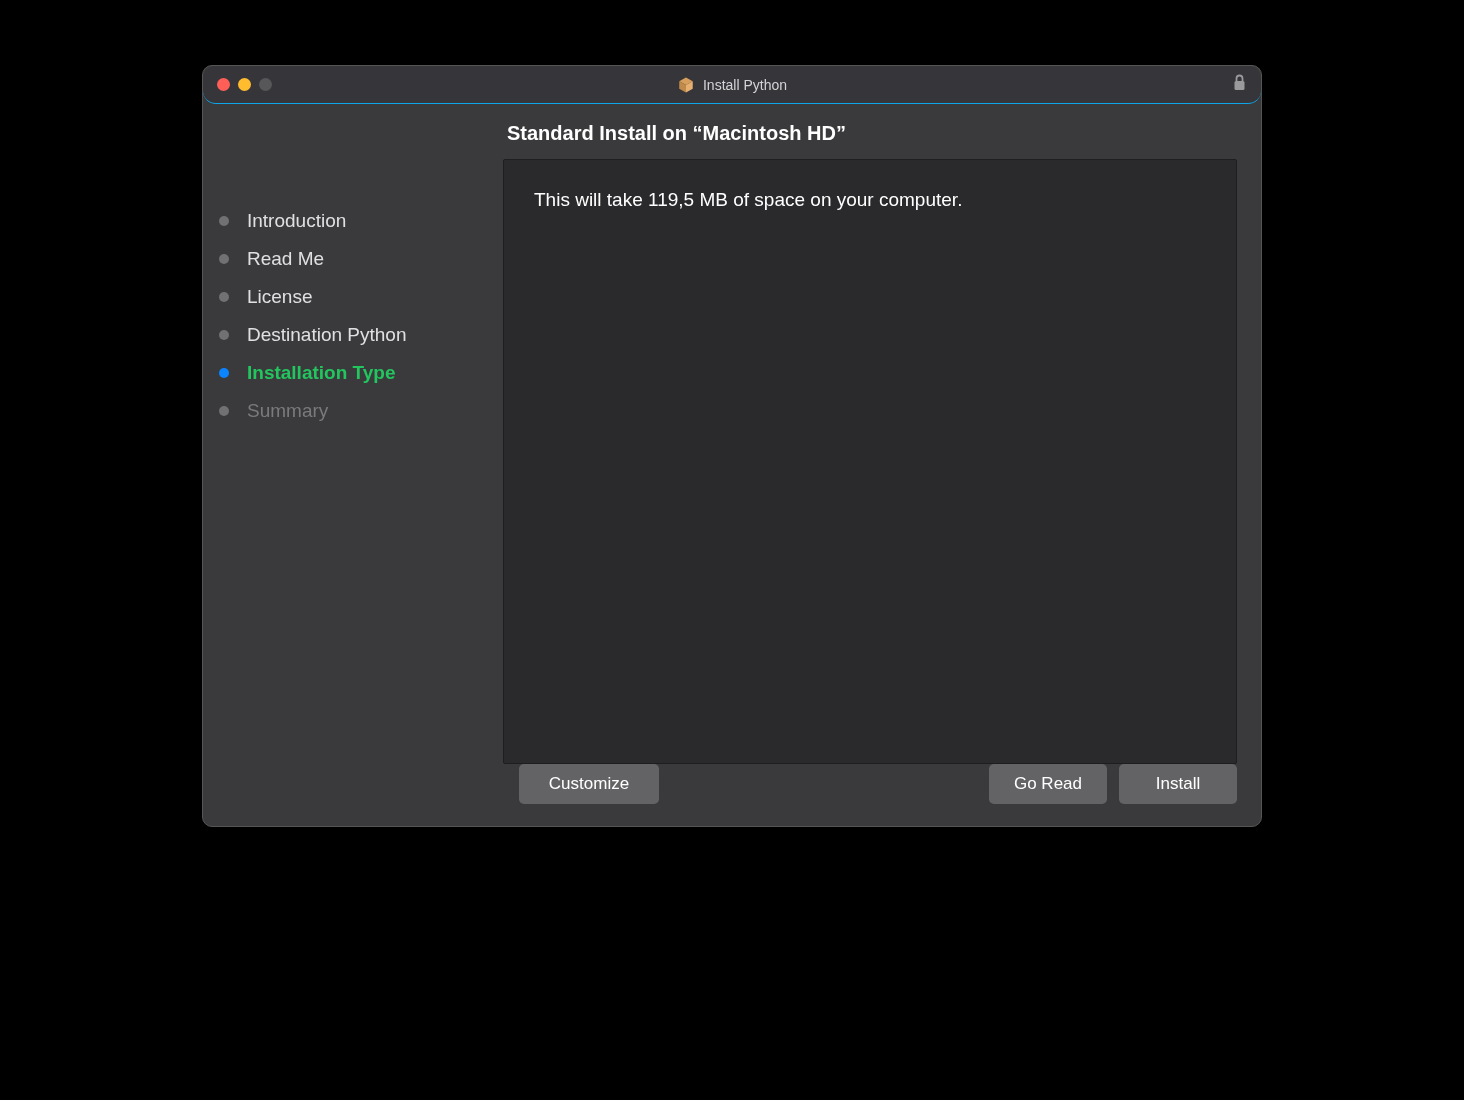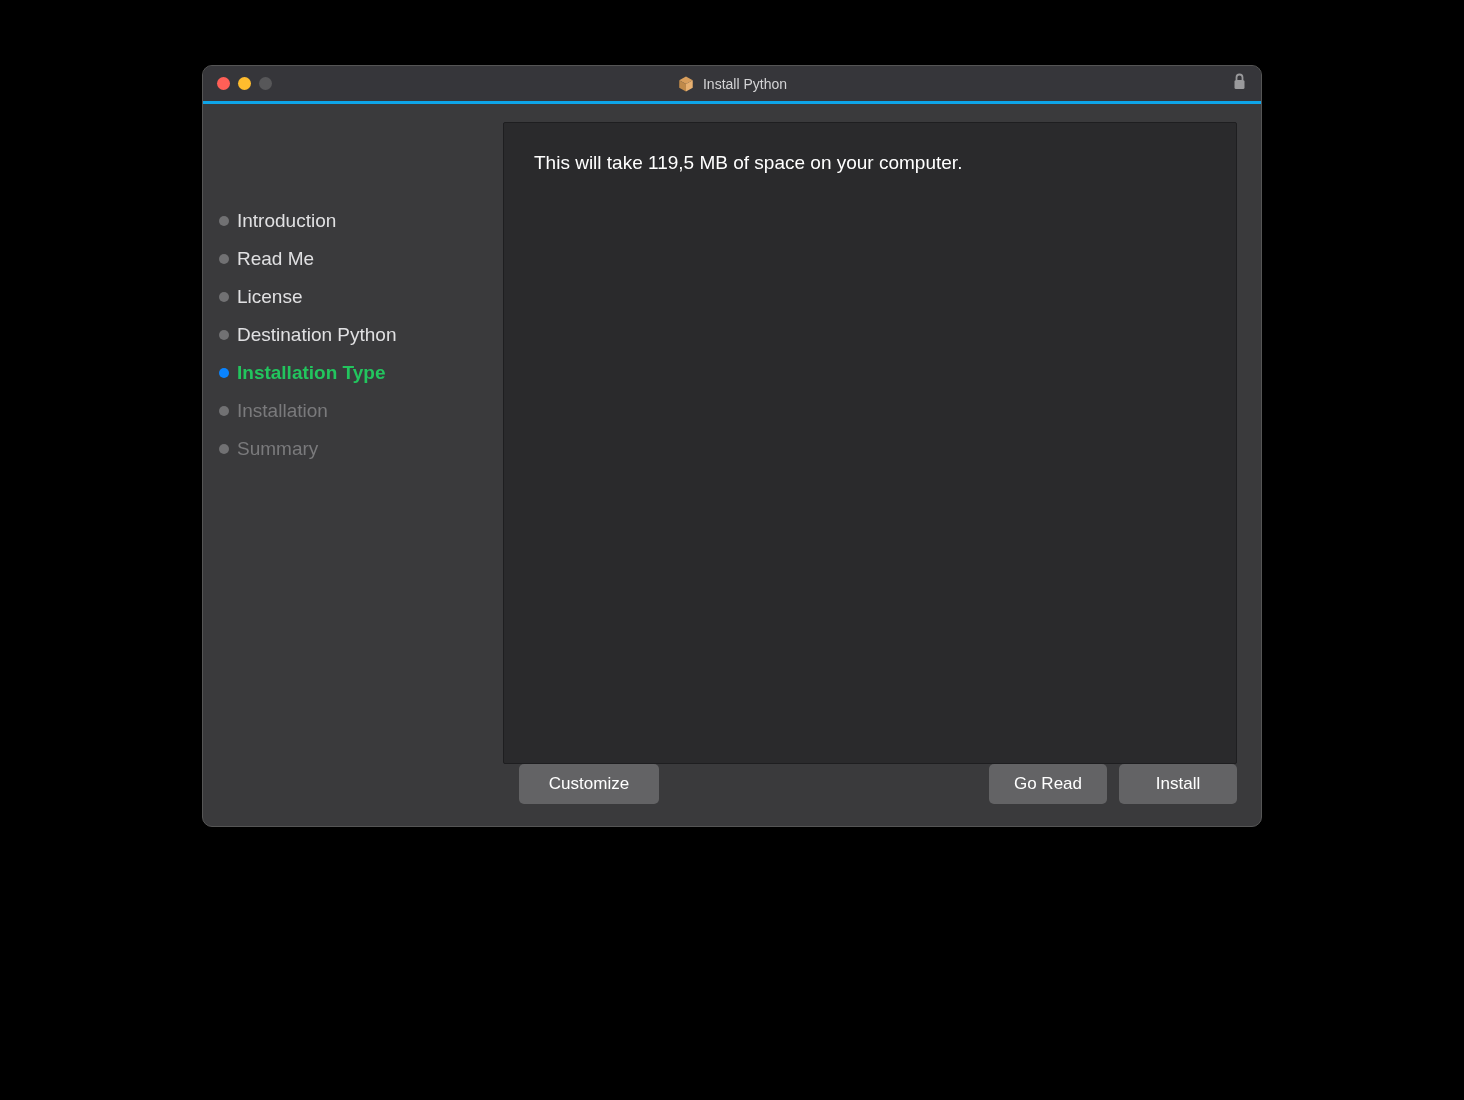--- a/index.html
+++ b/index.html
@@ -30,21 +30,22 @@
       flex-direction: column;
       border: 1px solid #555;
     }
     
     .titlebar {
       height: 38px;
       background: #36363a;
       display: flex;
       align-items: center;
       position: relative;
-      border-bottom: 3px solid #0ea5e9;
+      border-bottom: 1px solid #0ea5e9;
+      border-radius: 13px;
     }
     
     .traffic-lights {
       display: flex;
       gap: 8px;
       padding-left: 14px;
     }
     
     .traffic-light {
       width: 13px;
@@ -108,21 +109,21 @@
     
     .sidebar {
       width: 300px;
       padding: 98px 0 0 16px;
     }
     
     .sidebar-item {
       display: flex;
       align-items: center;
       padding: 8px 0;
-      gap: 8px;
+      gap: 18px;
     }
     
     .bullet {
       width: 10px;
       height: 10px;
       border-radius: 50%;
       background: #717173;
       flex-shrink: 0;
     }
     
@@ -247,29 +248,26 @@
         <div class="sidebar-item">
           <div class="bullet"></div>
           <span class="sidebar-label">Destination Python</span>
         </div>
         <div class="sidebar-item">
           <div class="bullet active"></div>
           <span class="sidebar-label active">Installation Type</span>
         </div>
         <div class="sidebar-item">
           <div class="bullet"></div>
-          <span class="sidebar-label disabled">Installation</span>
-        </div>
-        <div class="sidebar-item">
-          <div class="bullet"></div>
           <span class="sidebar-label disabled">Summary</span>
         </div>
       </div>
 
       <div class="right-panel">
+        <div class="panel-heading">Standard Install on “Macintosh HD”</div>
         <div class="content-box">
           <p class="content-text">This will take 119,5 MB of space on your computer.</p>
         </div>
       </div>
     </div>
 
     <div class="button-bar">
       <button class="button customize">Customize</button>
       <div class="spacer"></div>
       <button class="button">Go Read</button>

